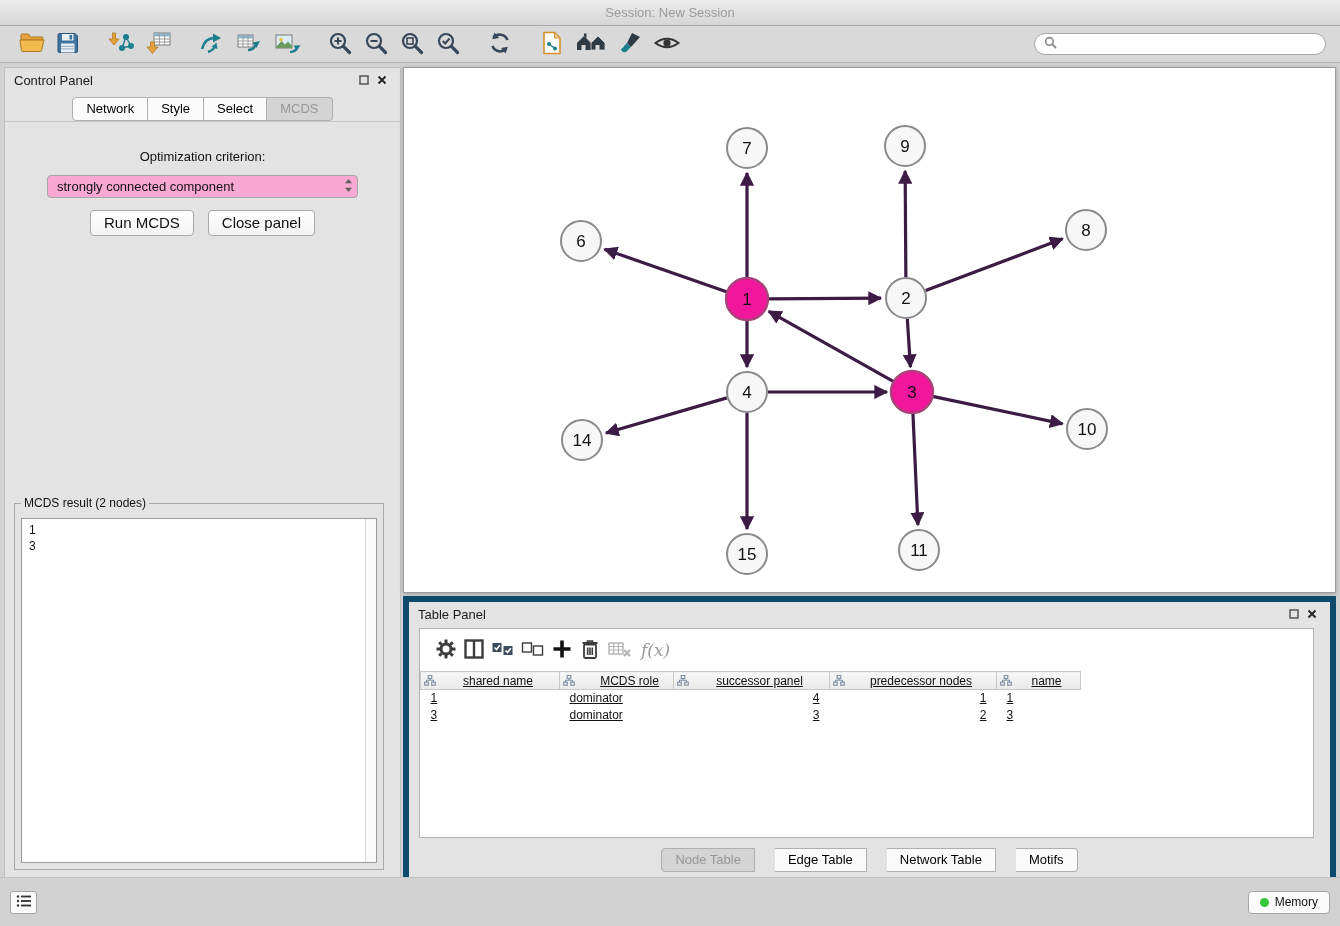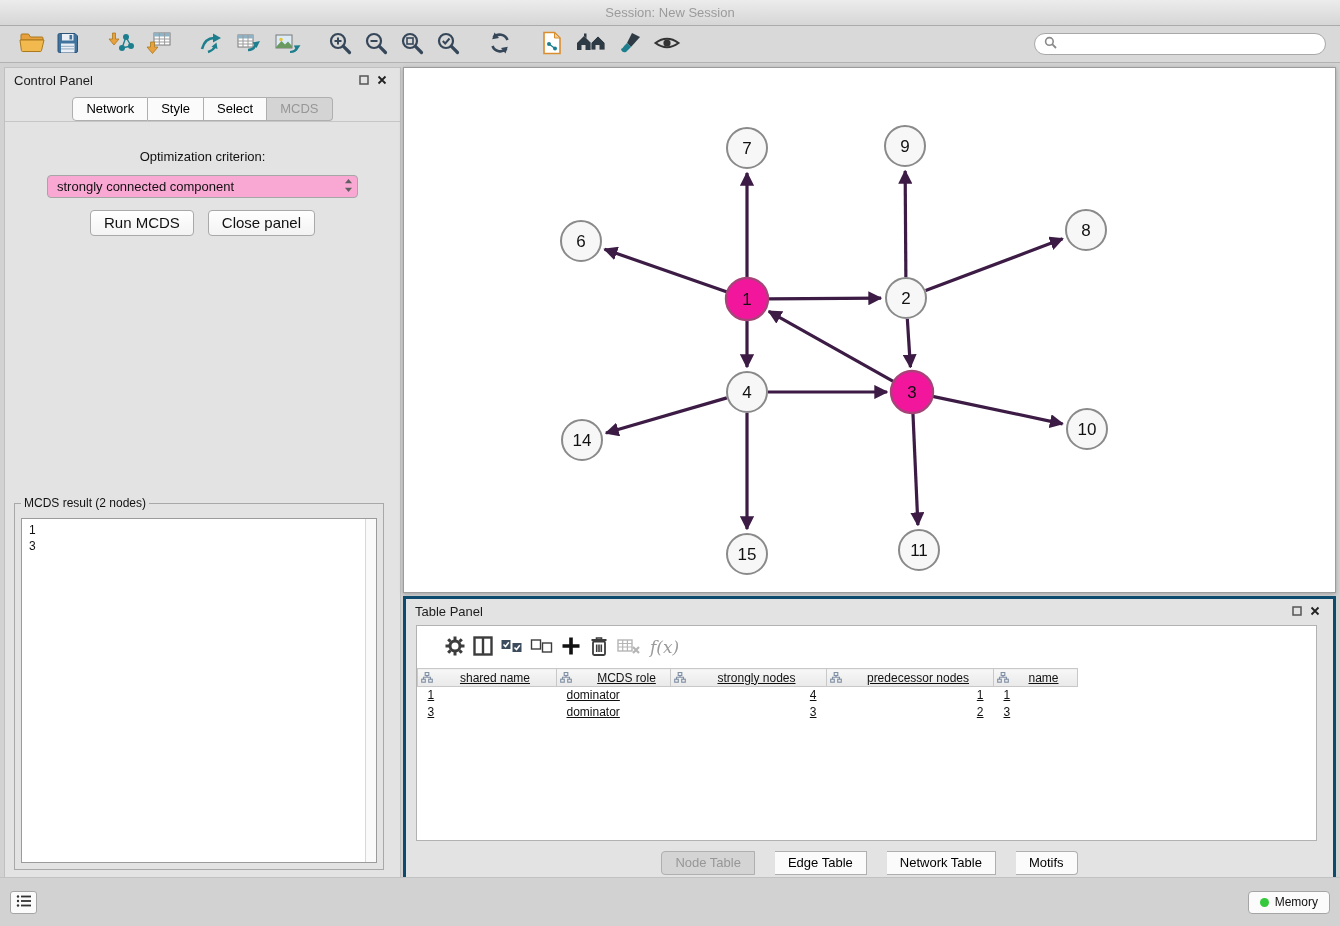--- a/index.html
+++ b/index.html
@@ -61,24 +61,24 @@
   .nw-titlebar{position:relative;height:22px;background:linear-gradient(#ededed,#d5d5d5);
                border-bottom:1px solid #a9a9a9;display:flex;align-items:center;}
   .traffic{position:absolute;left:8px;top:5px;display:flex;gap:8px;z-index:2;}
   .tl{width:12px;height:12px;border-radius:50%;border:none;padding:0;display:flex;align-items:center;
       justify-content:center;cursor:default;}
   .nw-title{width:100%;text-align:center;font-size:13px;color:#2b2b2b;}
   .nw-canvas{position:absolute;left:0;right:0;top:22px;bottom:0;background:#fff;overflow:hidden;}
 
   
   .table-panel{position:absolute;left:403px;right:4px;top:533px;bottom:2px;background:#e3e3e3;
-               border:3px solid #0c4a6e;}
+               border:6px solid #0c4a6e;}
   .tp-inner{position:absolute;left:10px;right:16px;top:26px;bottom:46px;background:#fff;
             border:1px solid #b2b2b2;overflow:hidden;}
-  .tp-toolbar{height:42px;display:flex;align-items:center;padding:0 24px;}
+  .tp-toolbar{height:42px;display:flex;align-items:center;padding:0 12px;}
   .tp-btn{border:none;background:none;display:flex;align-items:center;justify-content:center;
           padding:3px;cursor:default;}
   .fx-label{font-family:"DejaVu Serif",serif;font-style:italic;font-size:17px;color:#9a9a9a;padding:0 2px;}
   .node-table{border-collapse:collapse;table-layout:fixed;width:100%;font-size:12px;text-decoration:underline;}
   .node-table th{position:relative;background:linear-gradient(#f7f7f7,#e9e9e9);border:1px solid #c8c8c8;
                  font-weight:normal;height:18px;padding:0 2px 0 18px;text-align:center;
                  white-space:nowrap;overflow:hidden;}
   .node-table th .hier-icon{position:absolute;left:3px;top:3px;}
   .node-table th.th-filler{background:transparent;border:none;}
   .node-table td{height:17px;padding:0 10px;white-space:nowrap;overflow:hidden;color:#111;}
@@ -459,21 +459,21 @@
                       <rect x="4.2" y="0.5" width="3.6" height="3" fill="none" stroke="#7f8fa4" stroke-width="1.1"></rect>
                       <rect x="0.7" y="7.2" width="3.6" height="3" fill="none" stroke="#7f8fa4" stroke-width="1.1"></rect>
                       <rect x="7.7" y="7.2" width="3.6" height="3" fill="none" stroke="#7f8fa4" stroke-width="1.1"></rect>
                       <path d="M6 3.5 V5.3 M2.5 7.2 V5.3 H9.5 V7.2" fill="none" stroke="#7f8fa4" stroke-width="1.1"></path>
                     </svg></span><span>MCDS role</span></th>
                 <th style="width: 156px;"><span class="hier-icon"><svg width="12" height="11" viewBox="0 0 12 11">
                       <rect x="4.2" y="0.5" width="3.6" height="3" fill="none" stroke="#7f8fa4" stroke-width="1.1"></rect>
                       <rect x="0.7" y="7.2" width="3.6" height="3" fill="none" stroke="#7f8fa4" stroke-width="1.1"></rect>
                       <rect x="7.7" y="7.2" width="3.6" height="3" fill="none" stroke="#7f8fa4" stroke-width="1.1"></rect>
                       <path d="M6 3.5 V5.3 M2.5 7.2 V5.3 H9.5 V7.2" fill="none" stroke="#7f8fa4" stroke-width="1.1"></path>
-                    </svg></span><span>strongly nodes</span></th>
+                    </svg></span><span>successor panel</span></th>
                 <th style="width: 167px;"><span class="hier-icon"><svg width="12" height="11" viewBox="0 0 12 11">
                       <rect x="4.2" y="0.5" width="3.6" height="3" fill="none" stroke="#7f8fa4" stroke-width="1.1"></rect>
                       <rect x="0.7" y="7.2" width="3.6" height="3" fill="none" stroke="#7f8fa4" stroke-width="1.1"></rect>
                       <rect x="7.7" y="7.2" width="3.6" height="3" fill="none" stroke="#7f8fa4" stroke-width="1.1"></rect>
                       <path d="M6 3.5 V5.3 M2.5 7.2 V5.3 H9.5 V7.2" fill="none" stroke="#7f8fa4" stroke-width="1.1"></path>
                     </svg></span><span>predecessor nodes</span></th>
                 <th style="width: 84px;"><span class="hier-icon"><svg width="12" height="11" viewBox="0 0 12 11">
                       <rect x="4.2" y="0.5" width="3.6" height="3" fill="none" stroke="#7f8fa4" stroke-width="1.1"></rect>
                       <rect x="0.7" y="7.2" width="3.6" height="3" fill="none" stroke="#7f8fa4" stroke-width="1.1"></rect>
                       <rect x="7.7" y="7.2" width="3.6" height="3" fill="none" stroke="#7f8fa4" stroke-width="1.1"></rect>

